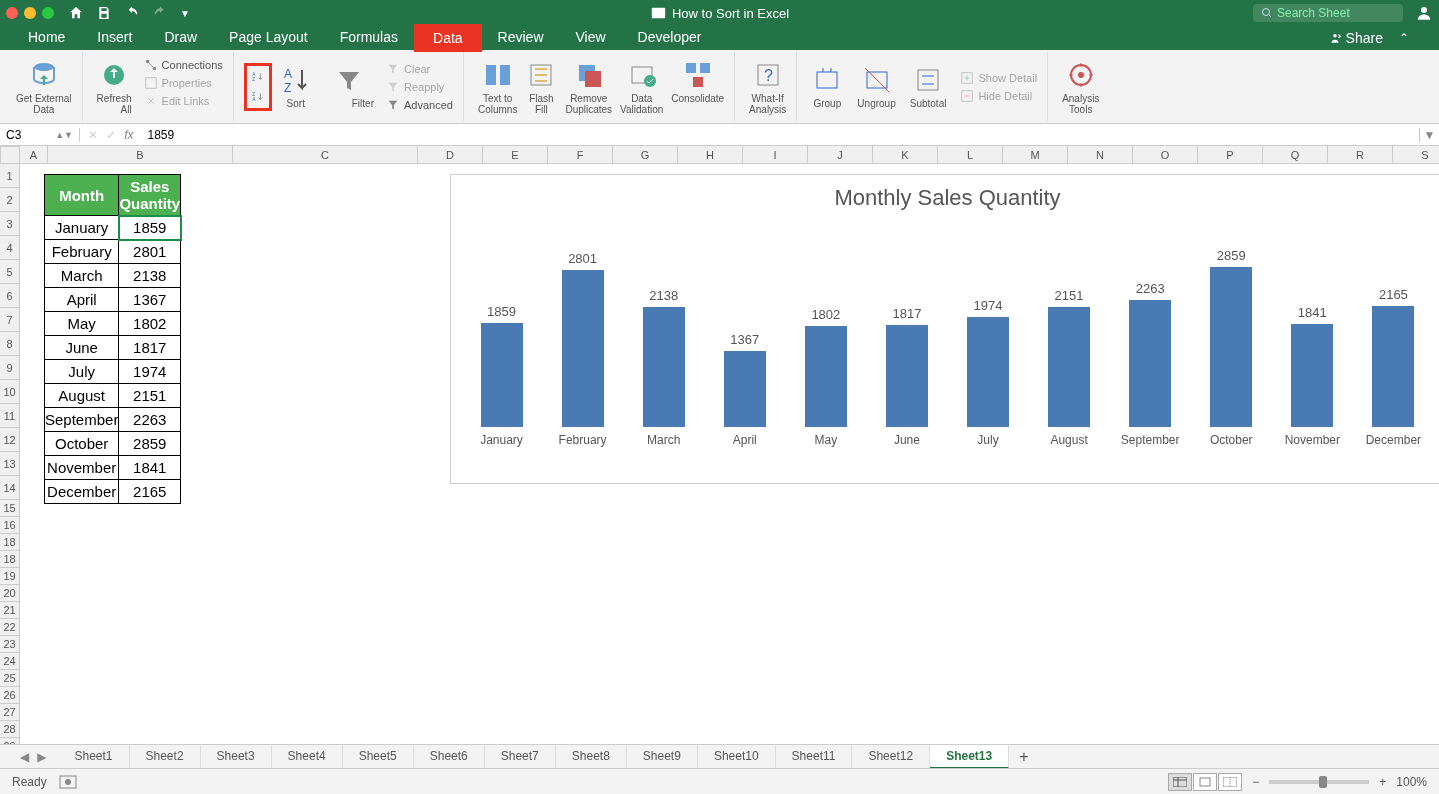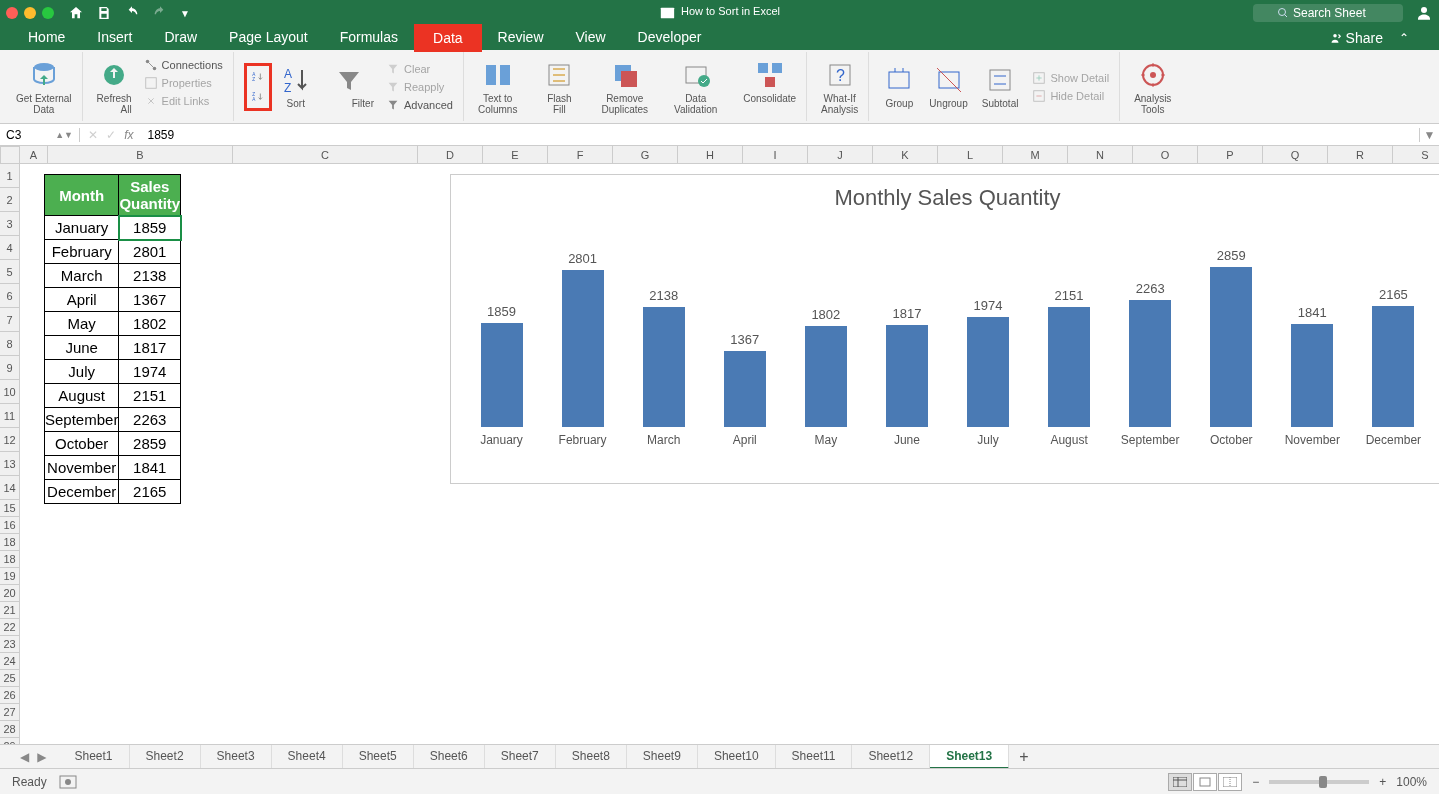--- a/index.html
+++ b/index.html
@@ -5,22 +5,22 @@
 * { margin: 0; padding: 0; box-sizing: border-box; font-family: -apple-system, "Segoe UI", sans-serif; }
 body { background: #fff; width: 1439px; height: 794px; overflow: hidden; font-size: 13px; }
 
 
 .titlebar { background: #237346; height: 26px; display: flex; align-items: center; padding: 0 6px; color: #fff; }
 .traffic { display: flex; gap: 6px; margin-right: 14px; }
 .dot { width: 12px; height: 12px; border-radius: 50%; }
 .red { background: #ff5f57; } .yellow { background: #febc2e; } .green { background: #28c840; }
 .qat { display: flex; gap: 12px; align-items: center; }
 .qat svg { width: 16px; height: 16px; fill: #fff; }
-.title-center { position: absolute; left: 50%; transform: translateX(-50%); display: flex; align-items: flex-start; gap: 6px; font-size: 11px; }
-.search-box { background: rgba(255,255,255,0.15); border-radius: 4px; padding: 2px 24px; color: #ffffff; display: flex; align-items: center; gap: 4px; font-size: 12px; width: 150px; margin-left: auto; }
+.title-center { position: absolute; left: 50%; transform: translateX(-50%); display: flex; align-items: center; gap: 6px; font-size: 13px; }
+.search-box { background: rgba(255,255,255,0.15); border-radius: 4px; padding: 2px 8px; color: #86efac; display: flex; align-items: center; gap: 4px; font-size: 12px; width: 150px; margin-left: auto; }
 .user-icon { width: 18px; height: 18px; fill: #fff; margin-left: 12px; }
 
 
 .ribbon-tabs { background: #237346; height: 24px; display: flex; align-items: center; padding-left: 12px; color: #fff; font-size: 14px; }
 .tab { padding: 3px 16px; cursor: pointer; }
 .tab.active { background: #eb3323; border: 3px solid #eb3323; margin: -2px 0; }
 .share { margin-left: auto; margin-right: 30px; display: flex; align-items: center; gap: 4px; }
 
 
 .ribbon { background: #f3f3f3; border-bottom: 1px solid #ccc; height: 74px; display: flex; padding: 2px 6px; gap: 4px; }
@@ -245,21 +245,21 @@
         <div class="small-btn">
             <svg viewBox="0 0 16 16">
               <path d="M3 3h10l-4 5v5l-2-1v-4z" fill="#888"></path>
             </svg>
             <span>Advanced</span>
           </div>
       </div>
     </div>
   </div>
   <div class="group">
-    <div style="display:flex;gap:18px">
+    <div style="display:flex;gap:0">
       <div class="big-btn">
           <svg viewBox="0 0 32 32">
             <rect x="4" y="6" width="10" height="20" fill="#6aa0d8"></rect>
             <rect x="18" y="6" width="10" height="20" fill="#6aa0d8"></rect>
           </svg>
           <span style="white-space: pre-line;">Text to
 Columns</span>
         </div>
       <div class="big-btn">
           <svg viewBox="0 0 32 32">

